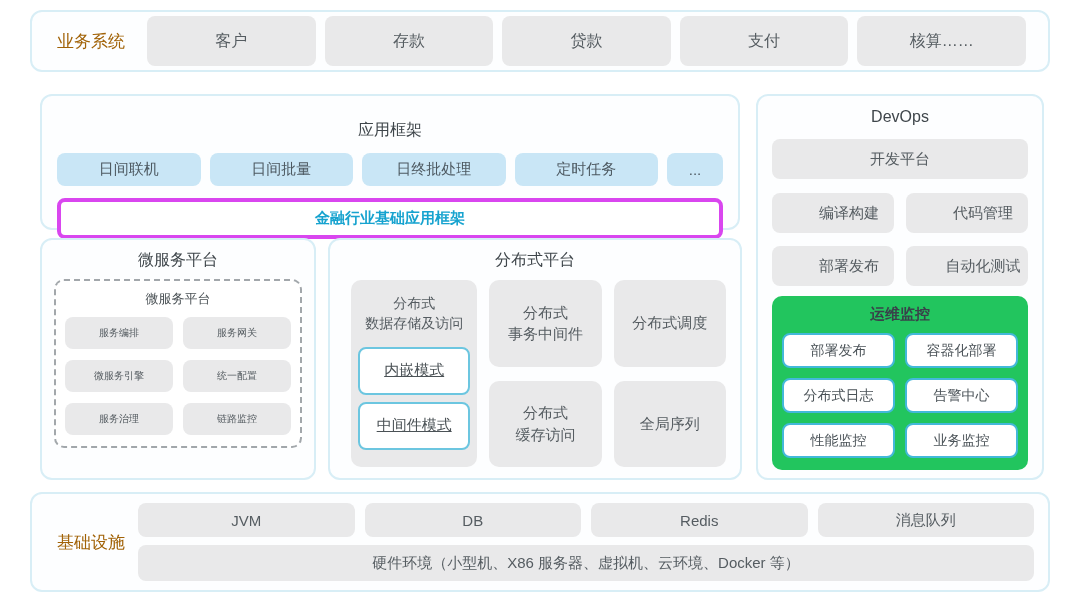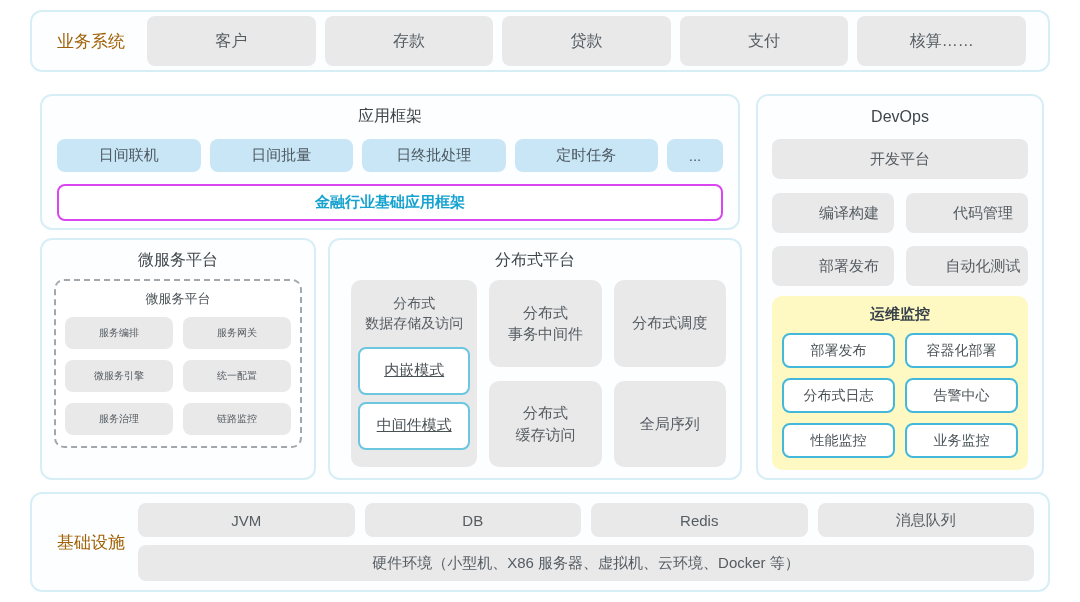--- a/index.html
+++ b/index.html
@@ -11,35 +11,35 @@
   .btn{display:flex;align-items:center;justify-content:center;border-radius:8px;
        background:#e9e9ea;color:#555c61;font-size:16px;}
 
   
   .top-panel{left:30px;top:10px;width:1020px;height:62px;display:flex;align-items:center;
              padding:0 22px 0 12px;gap:9px;}
   .side-label{flex:none;width:94px;text-align:center;font-size:17px;color:#a16207;}
   .top-panel .btn{flex:1 1 0;height:50px;}
 
   
-  .app-panel{left:40px;top:94px;width:700px;height:136px;padding:10px 15px;}
+  .app-panel{left:40px;top:94px;width:700px;height:136px;padding:24px 15px;}
   .panel-title{text-align:center;font-size:16px;color:#3f464b;}
   .blue-row{display:flex;gap:9px;margin-top:12px;}
   .btn.blue{flex:1 1 0;height:33px;background:#c9e6f6;color:#4d5961;font-size:15px;}
   .btn.blue.small{flex:0 0 56px;}
-  .base-bar{margin-top:12px;height:33px;border:2px solid #d946ef;border-radius:8px;background:#ffffff;
+  .base-bar{margin-top:12px;height:33px;border:4px solid #d946ef;border-radius:8px;background:#ffffff;
             display:flex;align-items:center;justify-content:center;color:#17a3cf;
             font-size:15px;font-weight:bold;}
 
   
   .devops-panel{left:756px;top:94px;width:288px;height:386px;padding:12px 14px;}
   .dev-wide{margin-top:13px;height:40px;font-size:15px;}
   .grid2{display:grid;grid-template-columns:1fr 1fr;gap:13px 12px;margin-top:14px;}
   .grid2 .btn{height:40px;font-size:15px;padding-left:32px;}
-  .monitor{margin-top:10px;background:#fef9c3;border-radius:10px;padding:9px 10px 12px;}
+  .monitor{margin-top:10px;background:#22c55e;border-radius:10px;padding:9px 10px 12px;}
   .monitor-title{text-align:center;font-size:15px;font-weight:bold;color:#39424a;}
   .monitor-grid{display:grid;grid-template-columns:1fr 1fr;gap:10px 10px;margin-top:9px;}
   .monitor-btn{height:31px;background:#ffffff;border:2px solid #43b8da;border-radius:8px;
                display:flex;align-items:center;justify-content:center;font-size:14px;color:#4b5358;}
 
   
   .micro-panel{left:40px;top:238px;width:276px;height:242px;padding:10px 12px;}
   .dashed-box{margin-top:8px;border:2px dashed #a2a7ab;border-radius:10px;padding:7px 9px 11px;background:#ffffff;}
   .inner-title{text-align:center;font-size:13px;color:#4b5256;margin-top:2px;}
   .micro-grid{display:grid;grid-template-columns:1fr 1fr;gap:11px 10px;margin-top:9px;}

